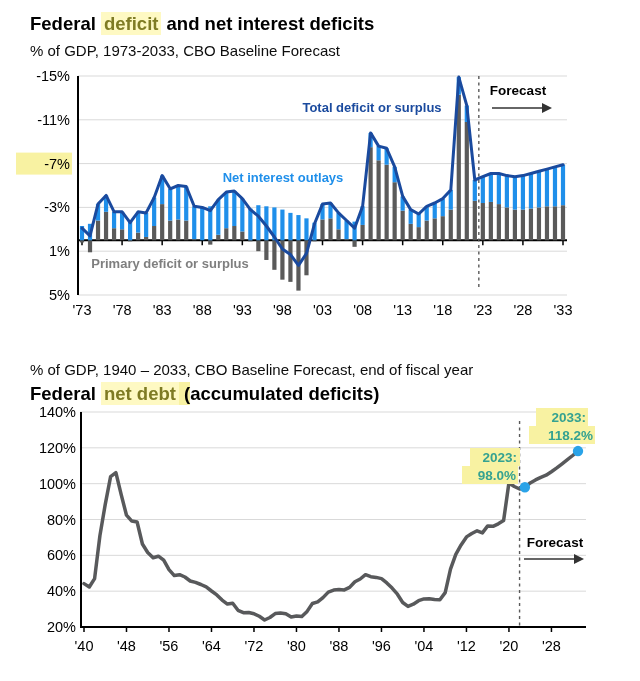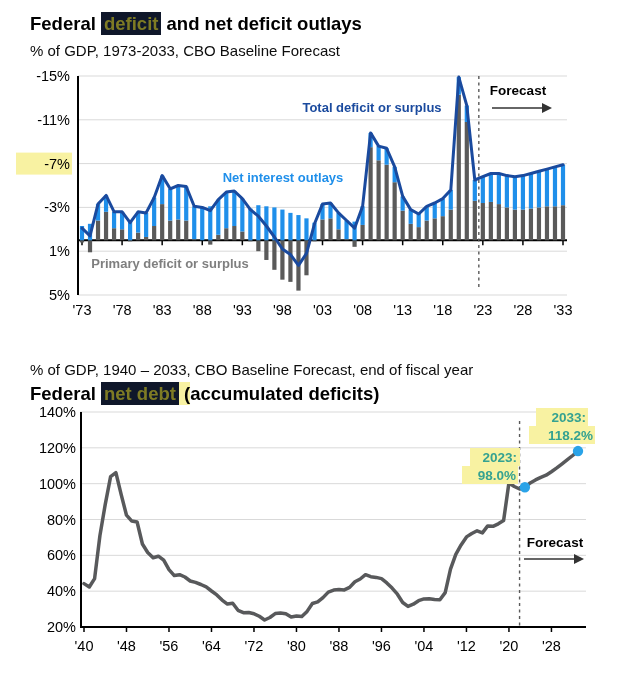--- a/index.html
+++ b/index.html
@@ -6,30 +6,30 @@
   body{
     width:640px;height:681px;position:relative;overflow:hidden;
     background:#ffffff;font-family:"Liberation Sans",sans-serif;
   }
   .ttl{position:absolute;left:30px;font-size:18.5px;font-weight:bold;color:#000;white-space:nowrap;}
   .sub{position:absolute;left:30px;font-size:15px;color:#0d0d0d;white-space:nowrap;}
   #title1{top:13px;}
   #subtitle1{top:42px;}
   #title2{top:353px;margin-top:30px;}
   #subtitle2{top:361px;}
-  .hl{background:#0f172a;color:#7e7b24;padding:1px 3px;}
+  .hl{background:#fef9c3;color:#7e7b24;padding:1px 3px;}
   .hlp{background:#f8f2a2;color:#000;padding:1px 0 1px 0;}
   svg{position:absolute;left:0;}
   #svg1{top:66px;}
   #svg2{top:405px;}
 </style>
 </head>
 <body>
 
-<div class="ttl" id="title1"><span>Federal </span><span class="hl">deficit</span><span> and net deficit outlays</span></div>
+<div class="ttl" id="title1"><span>Federal </span><span class="hl">deficit</span><span> and net interest deficits</span></div>
 <div class="sub" id="subtitle1">% of GDP, 1973-2033, CBO Baseline Forecast</div>
 
 <svg id="svg1" width="640" height="258" viewBox="0 0 640 258">
     <g>
       <line x1="78" y1="10" x2="567" y2="10" stroke="#d9d9d9" stroke-width="1"></line>
       <line x1="78" y1="53.8" x2="567" y2="53.8" stroke="#d9d9d9" stroke-width="1"></line>
       <line x1="78" y1="97.6" x2="567" y2="97.6" stroke="#d9d9d9" stroke-width="1"></line>
       <line x1="78" y1="141.4" x2="567" y2="141.4" stroke="#d9d9d9" stroke-width="1"></line>
       <line x1="78" y1="185.2" x2="567" y2="185.2" stroke="#d9d9d9" stroke-width="1"></line>
       <line x1="78" y1="229" x2="567" y2="229" stroke="#d9d9d9" stroke-width="1"></line>

